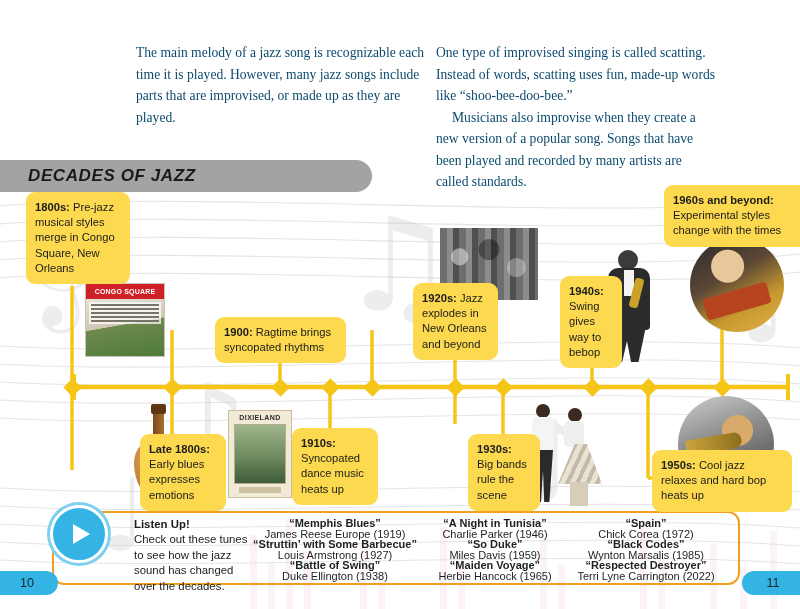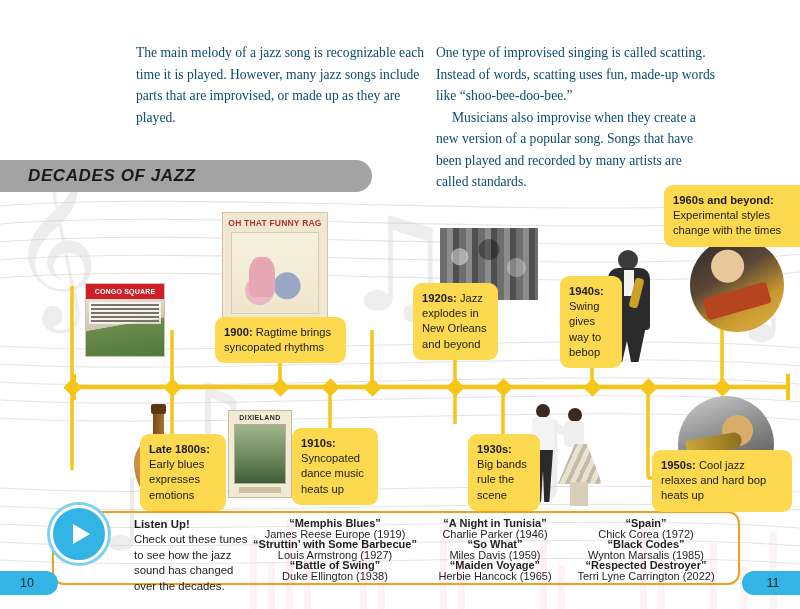--- a/index.html
+++ b/index.html
@@ -266,25 +266,20 @@
         <div class="cs-txt">
           <i></i>
           <i></i>
           <i></i>
           <i></i>
           <i></i>
         </div>
       </div>
   </div>
 
-  <div class="photo" id="ph-rag">
-    <div class="rag-t">OH THAT FUNNY RAG</div>
-    <div class="rag-art"></div>
-    <div class="rag-b"></div>
-  </div>
 
   <div class="photo" id="ph-dixie">
     <div class="dx-t">DIXIELAND</div>
     <div class="dx-art"></div>
     <div class="dx-b"></div>
   </div>
 
   <div class="photo" id="ph-guitar">
     <div class="guitar-neck"></div>
       <div class="guitar-head"></div>
@@ -313,20 +308,21 @@
     <div class="dn-w">
         <div class="h"></div>
         <div class="t"></div>
         <div class="sk"></div>
         <div class="l"></div>
       </div>
   </div>
 
   <div class="photo circ" id="ph-trump"></div>
 
+  <div class="callout" id="c-1800s"><b>1800s:</b> Pre-jazz musical styles merge in Congo Square, New Orleans</div>
   <div class="callout" id="c-late1800s"><b>Late 1800s:</b> Early blues expresses emotions</div>
   <div class="callout" id="c-1900"><b>1900:</b> Ragtime brings syncopated rhythms</div>
   <div class="callout" id="c-1910s"><b>1910s:</b> Syncopated dance music heats up</div>
   <div class="callout" id="c-1920s"><b>1920s:</b> Jazz explodes in New Orleans and beyond</div>
   <div class="callout" id="c-1930s"><b>1930s:</b> Big bands rule the scene</div>
   <div class="callout" id="c-1940s"><b>1940s:</b> Swing gives way to bebop</div>
   <div class="callout" id="c-1950s"><b>1950s:</b> Cool jazz relaxes and hard bop heats up</div>
   <div class="callout" id="c-1960s"><b>1960s and beyond:</b> Experimental styles change with the times</div>
 
   <div class="listen-panel"></div>
@@ -345,21 +341,21 @@
     <div class="c">James Reese Europe (1919)</div>
     <div class="t">“Struttin’ with Some Barbecue”</div>
     <div class="c">Louis Armstrong (1927)</div>
     <div class="t">“Battle of Swing”</div>
     <div class="c">Duke Ellington (1938)</div>
   </div>
 
   <div class="songcol" id="songcol-2">
     <div class="t">“A Night in Tunisia”</div>
     <div class="c">Charlie Parker (1946)</div>
-    <div class="t">“So What”</div>
+    <div class="t">“So Duke”</div>
     <div class="c">Miles Davis (1959)</div>
     <div class="t">“Maiden Voyage”</div>
     <div class="c">Herbie Hancock (1965)</div>
   </div>
 
   <div class="songcol" id="songcol-3">
     <div class="t">“Spain”</div>
     <div class="c">Chick Corea (1972)</div>
     <div class="t">“Black Codes”</div>
     <div class="c">Wynton Marsalis (1985)</div>

